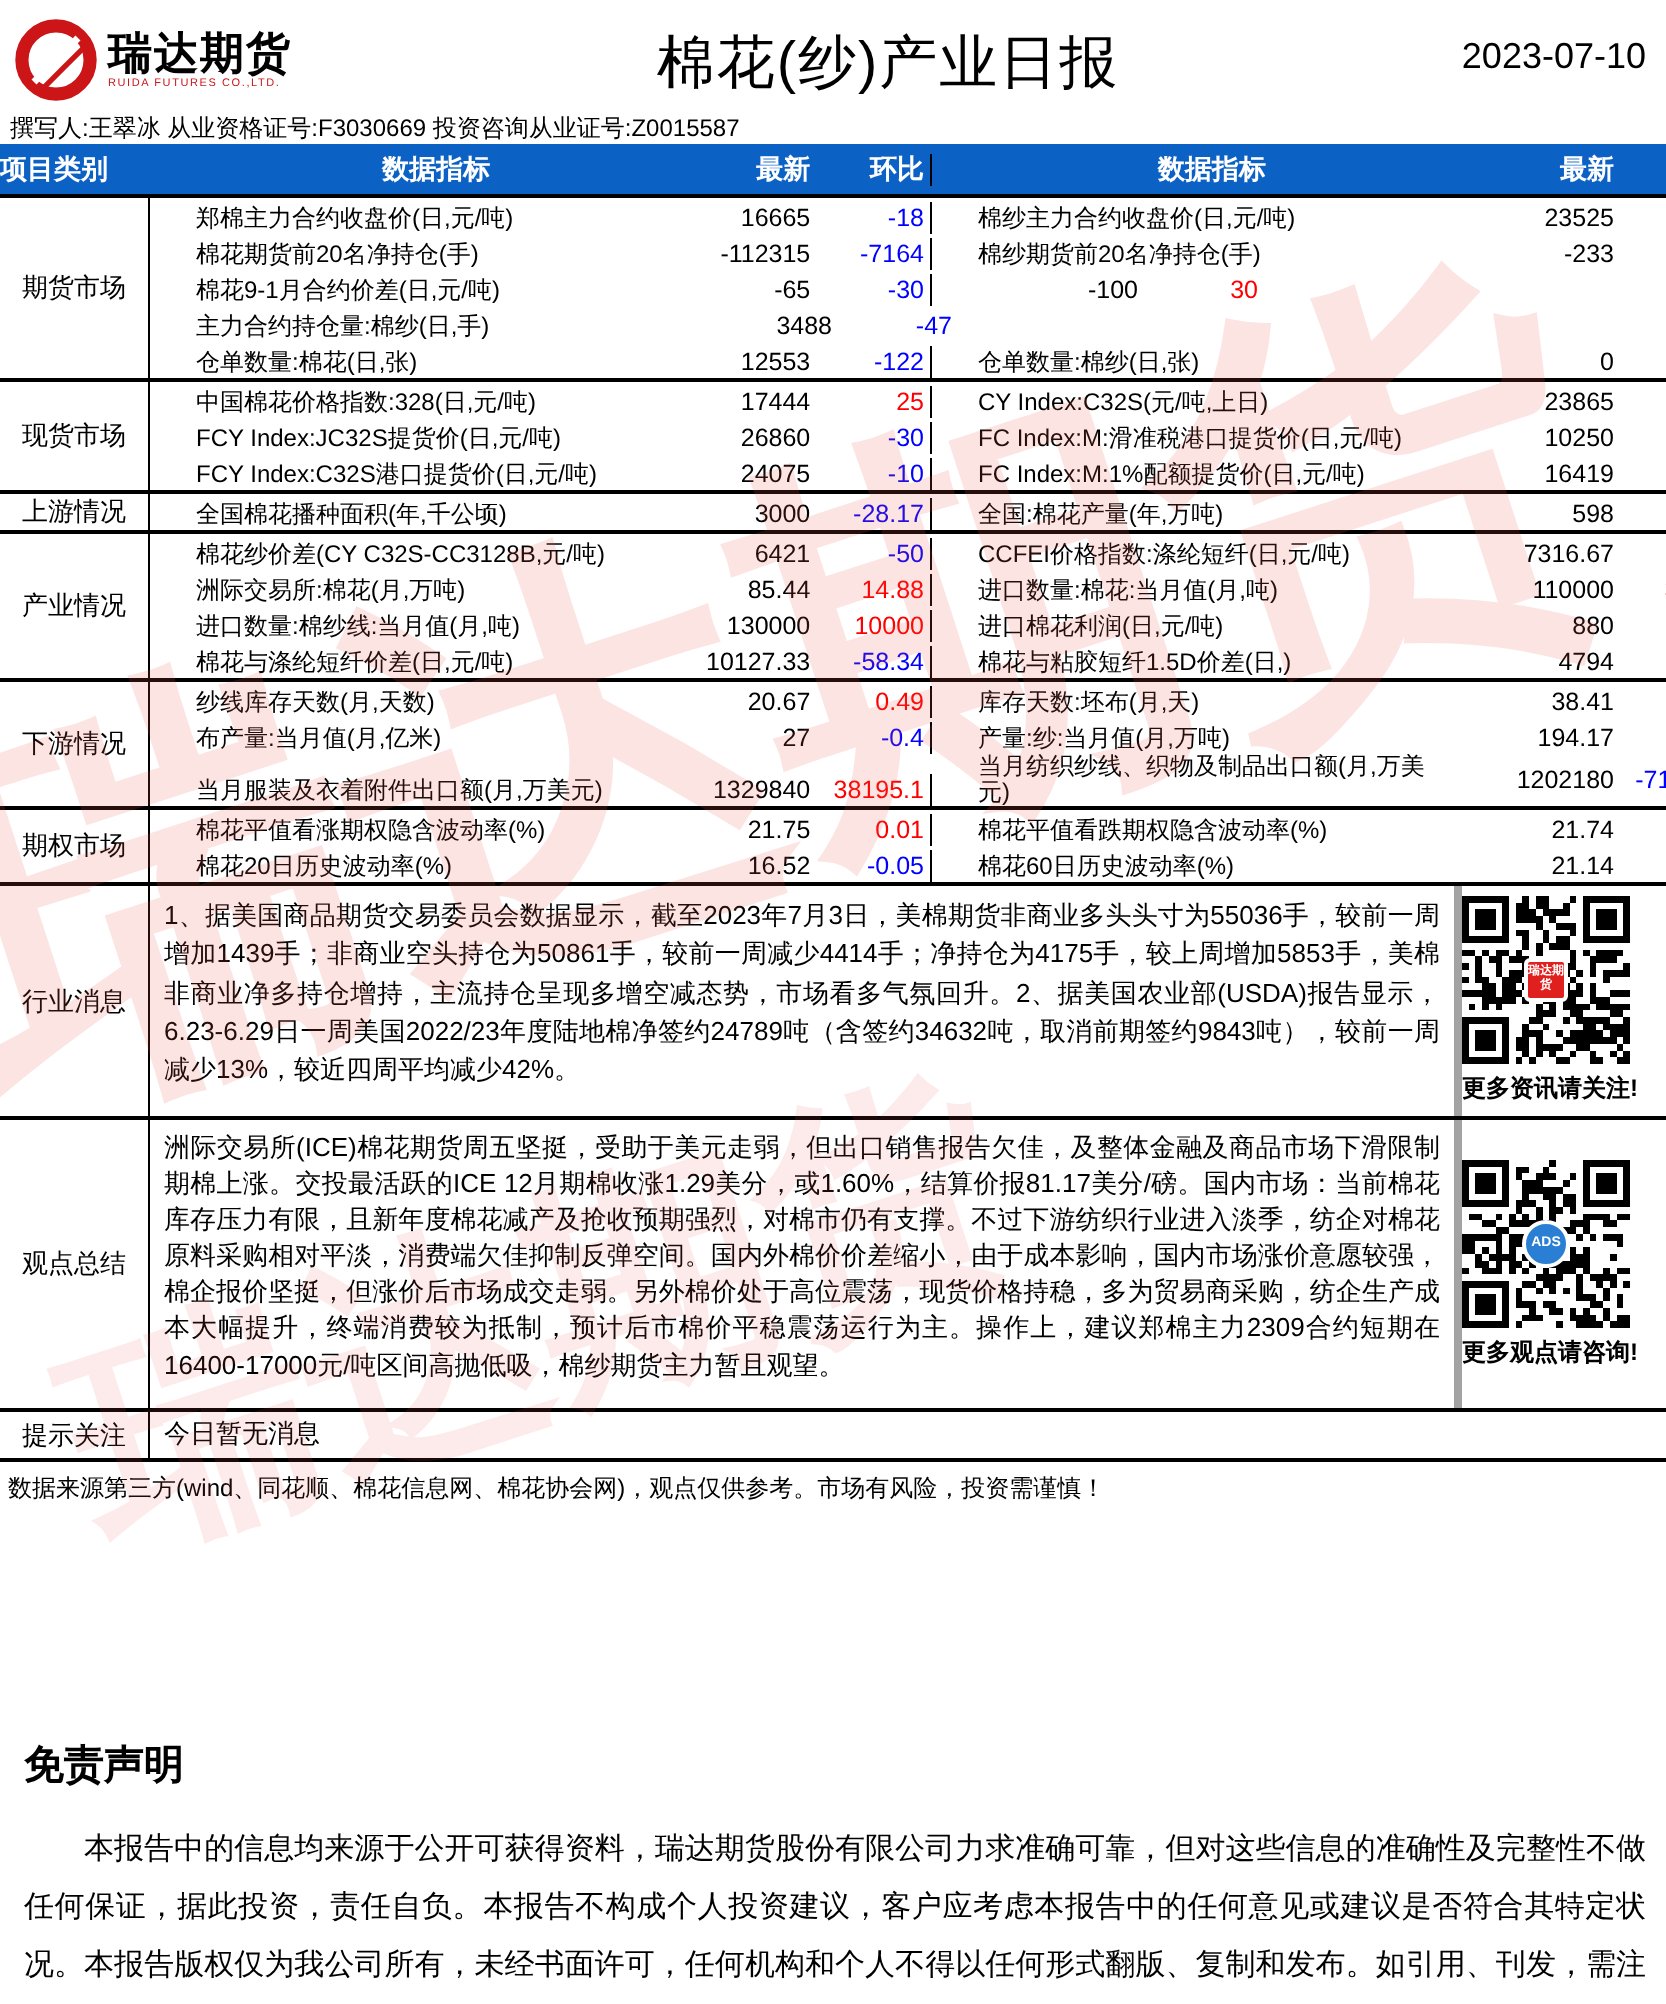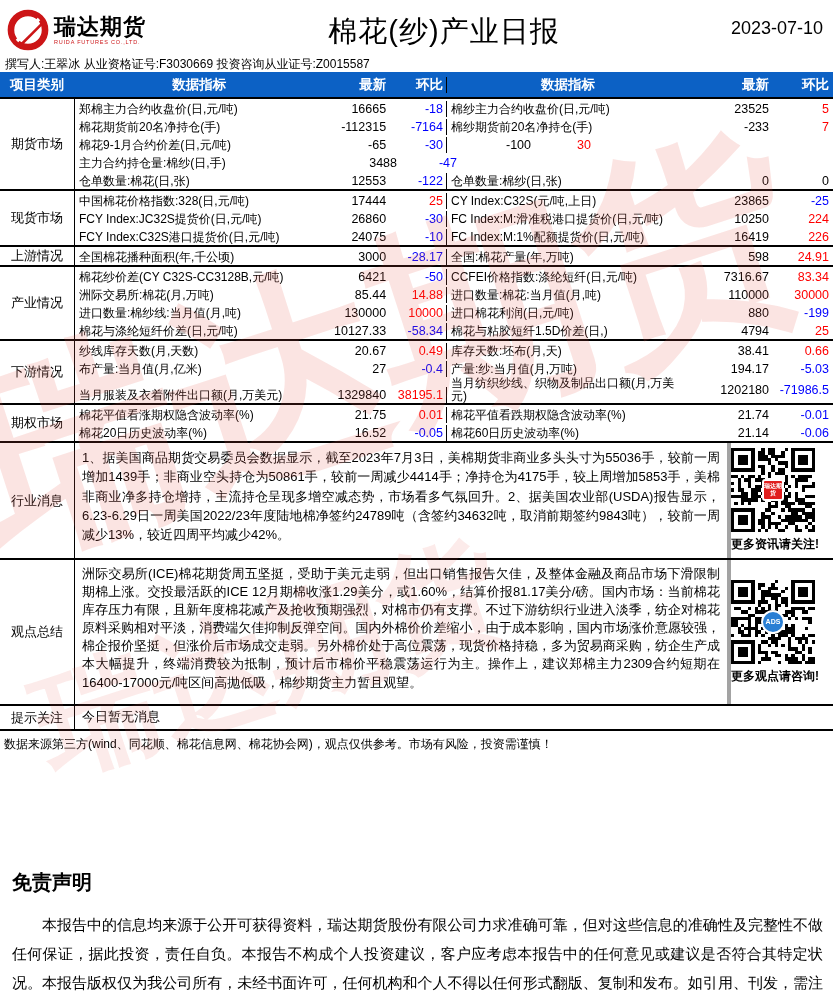--- a/index.html
+++ b/index.html
@@ -14,29 +14,29 @@
   .brand-txt{margin-left:4px;}
   .brand-name{font-size:22px;font-weight:bold;letter-spacing:1px;line-height:24px;}
   .brand-sub{font-size:5.5px;color:var(--brand);letter-spacing:.8px;line-height:7px;}
   .rtitle{flex:1;text-align:center;font-size:29px;font-weight:normal;letter-spacing:1px;padding-top:4px;}
   .rdate{width:130px;text-align:right;font-size:18px;padding:10px 4px 0 0;}
   .author{font-size:12px;padding:2px 16px 3px 5px;height:18px;}
 
   
   .tbl{position:relative;width:833px;border-bottom:2px solid #000;background:transparent;}
   .thead{display:flex;background:var(--hdr);color:#fff;height:25px;align-items:center;font-weight:bold;}
-  .thead .cat{border-right:none;font-size:13.5px;justify-content:flex-start;padding-left:10px;}
+  .thead .cat{border-right:none;font-size:13.5px;justify-content:flex-start;padding-left:0;}
   .thead .cell{font-size:13.5px;}
   .thead .metric{text-align:center;}
   .cat{width:75px;border-right:1px solid #000;display:flex;align-items:center;justify-content:center;
        font-size:13px;flex:0 0 75px;text-align:center;}
   .sec{display:flex;border-top:2px solid #000;align-items:stretch;}
   .rows{flex:1;}
   .drow{display:flex;min-height:18px;align-items:flex-end;}
-  .half{display:flex;align-items:center;}
+  .half{display:flex;align-items:center;margin-left:19px;}
   .lhalf{width:372px;border-right:1px solid #000;}
   .rhalf{width:385px;}
   .cell{font-size:12px;overflow:hidden;white-space:nowrap;line-height:16px;}
   .cell.wrap{white-space:normal;line-height:13px;}
   .metric{text-align:left;padding-left:4px;}
   .lmetric{width:245px;}  .lval{width:70px;}  .lchg{width:57px;}
   .rmetric{width:238px;} .rval{width:87px;}  .rchg{width:60px;}
   .val,.chg{text-align:right;font-size:12.5px;padding-right:3px;}
   .pos{color:var(--pos);} .neg{color:var(--neg);}
 

